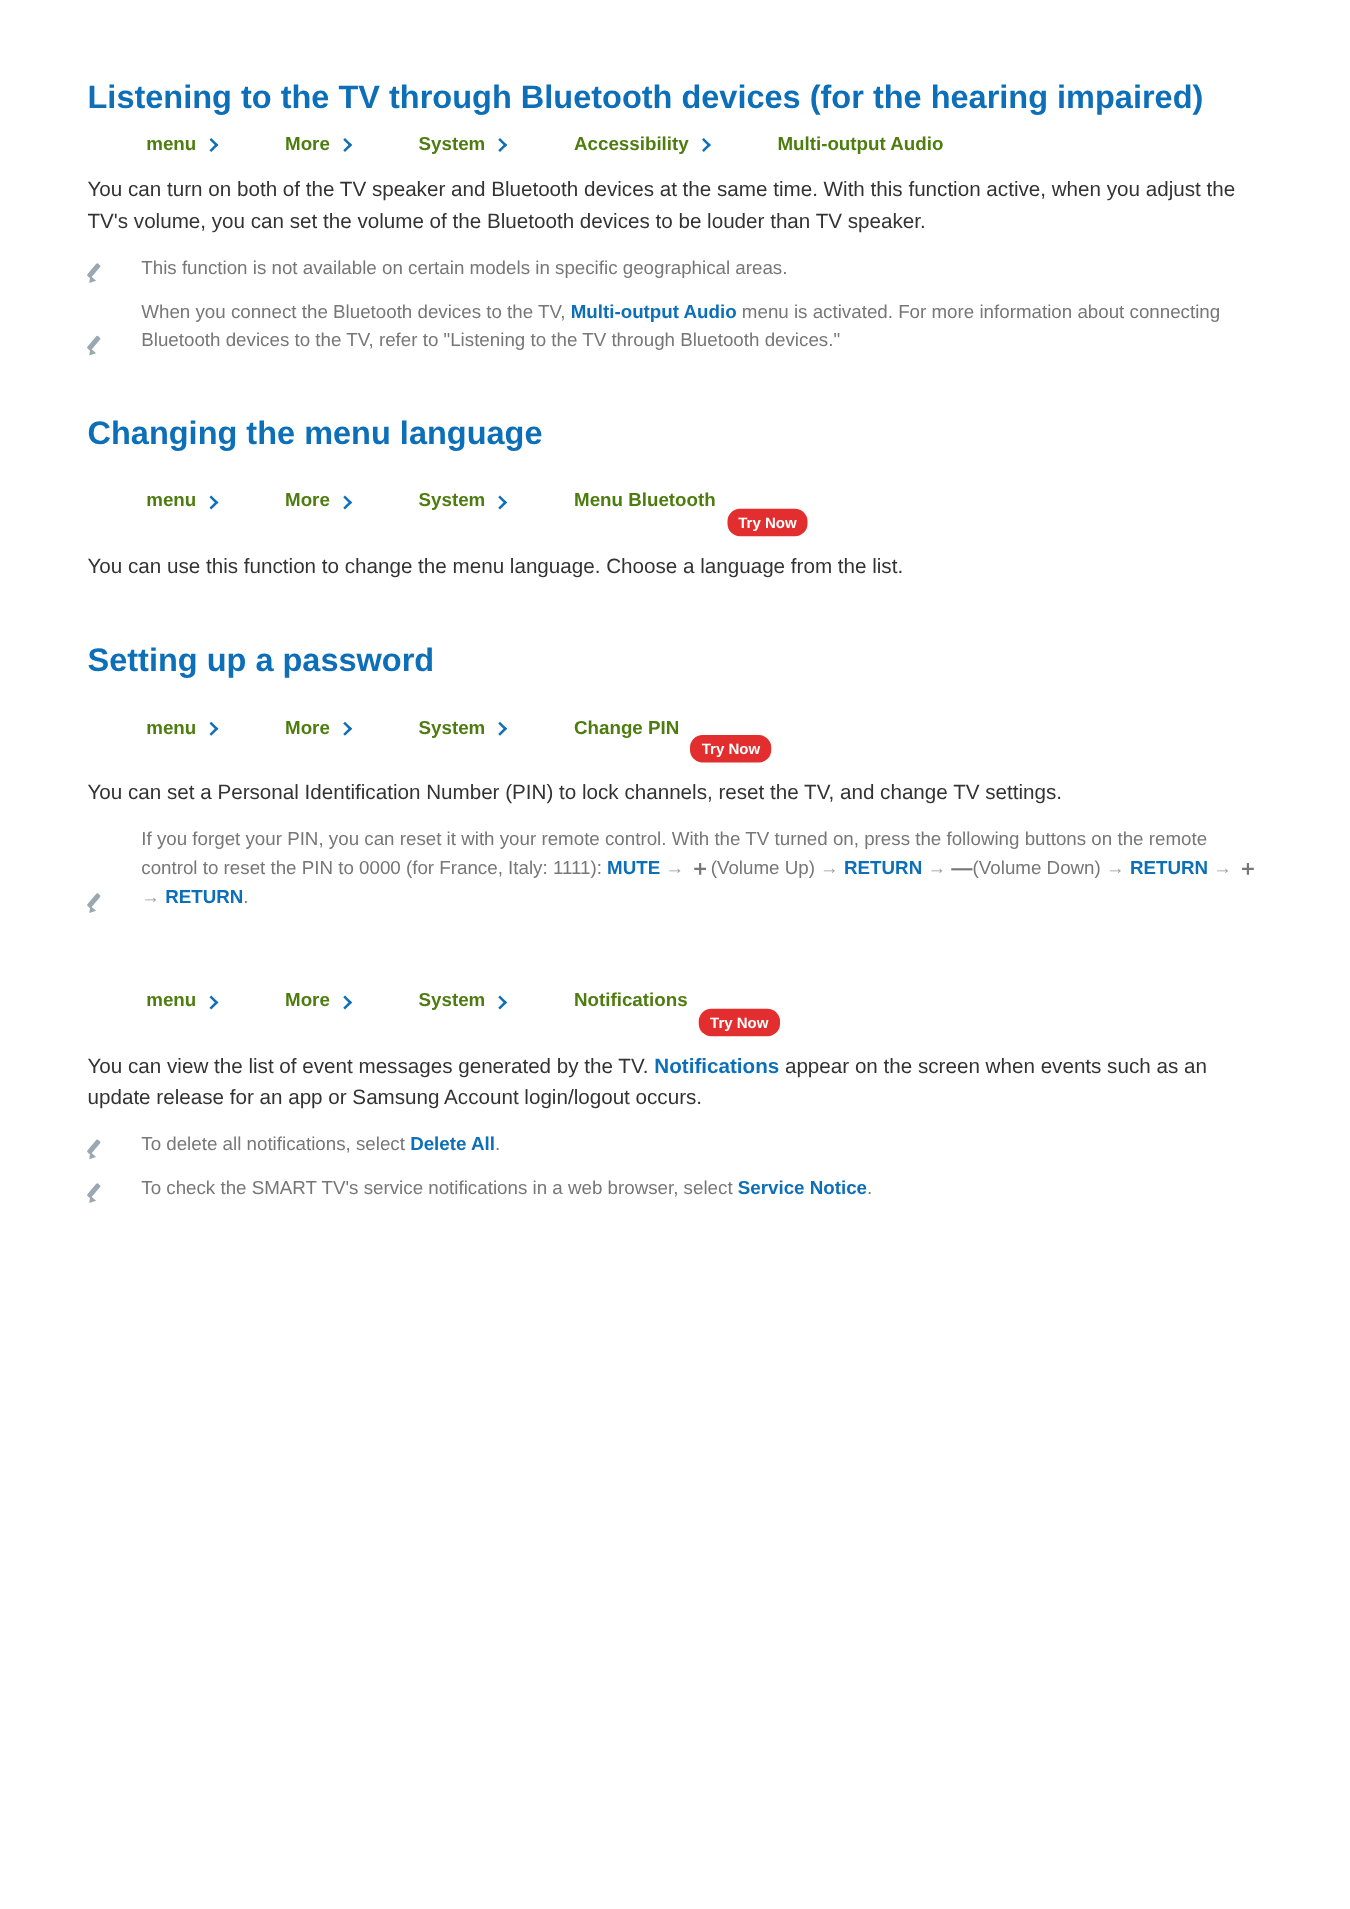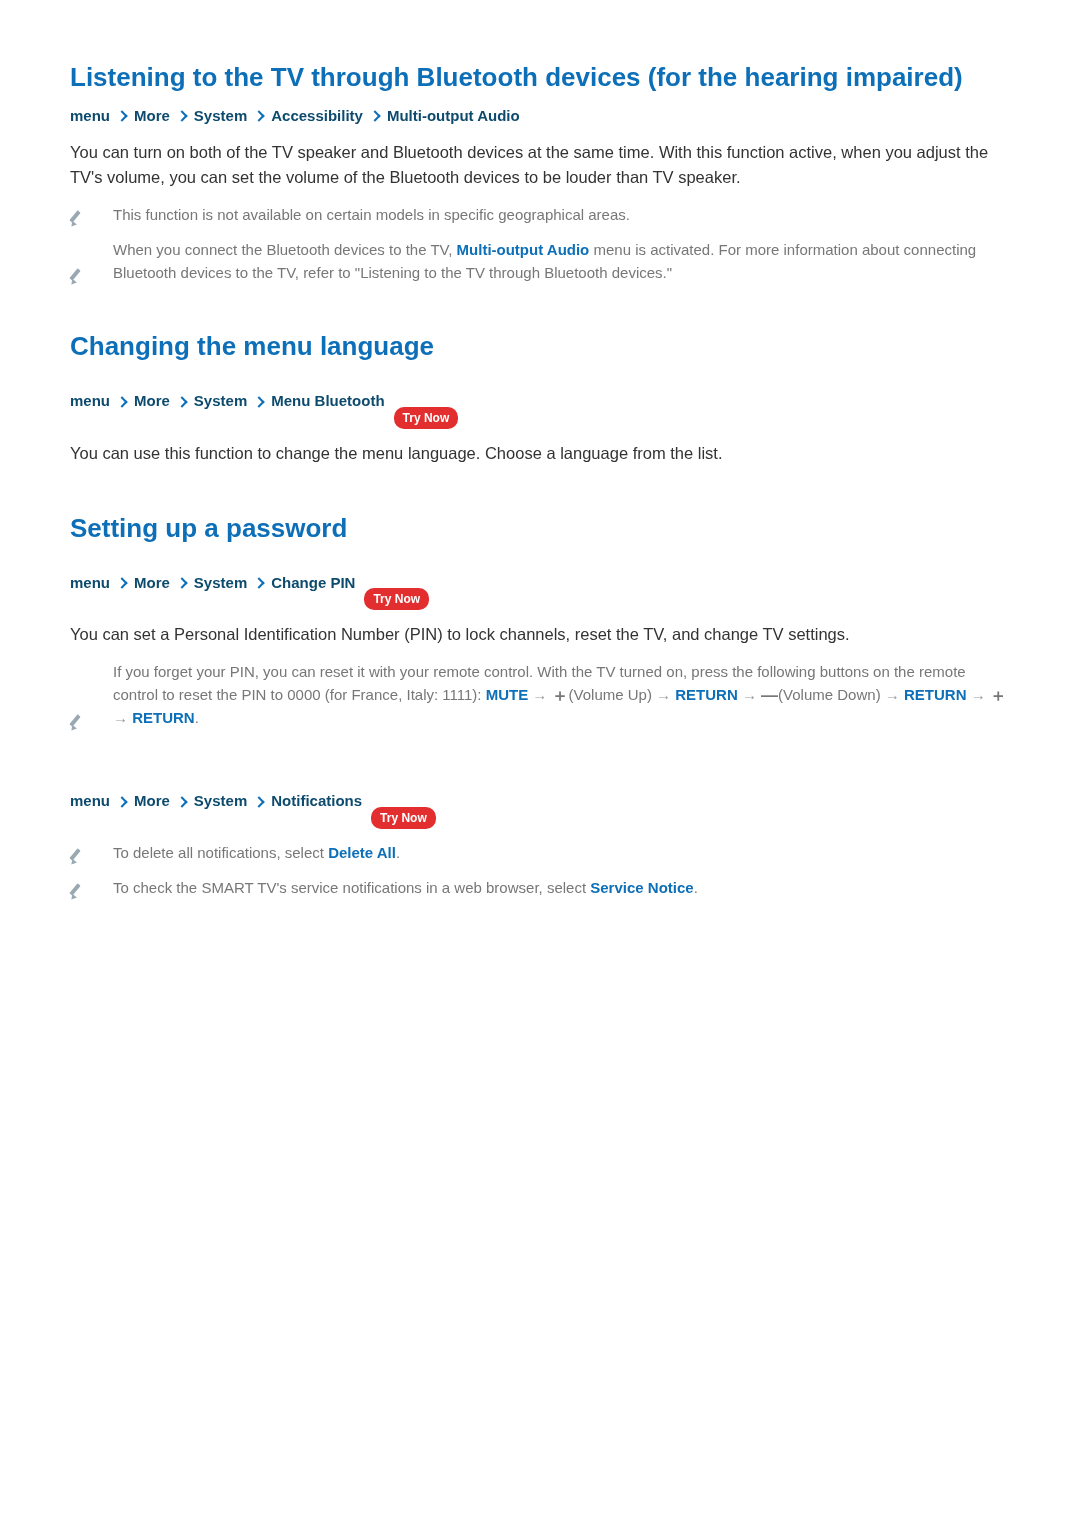--- a/index.html
+++ b/index.html
@@ -28,21 +28,22 @@
     font-size: 15px;
     color: #0d6fb8;
     font-weight: 600;
     margin-bottom: 12px;
     display: flex;
     align-items: center;
     flex-wrap: wrap;
     gap: 7px;
   }
   .breadcrumb .crumb {
-    color: #0c4a6e;
+    color: #4d7c0f;
+    margin-left: 47px;
   }
   .chev {
     display: inline-block;
     width: 8px;
     height: 8px;
     border-top: 2px solid #0d6fb8;
     border-right: 2px solid #0d6fb8;
     transform: rotate(45deg);
     margin: 0 1px;
   }
@@ -209,20 +210,23 @@
   <div class="breadcrumb">
     <span class="crumb">menu</span>
     <span class="chev"></span>
     <span class="crumb">More</span>
     <span class="chev"></span>
     <span class="crumb">System</span>
     <span class="chev"></span>
     <span class="crumb">Notifications</span>
     <span class="try-now">Try Now</span>
   </div>
+  <p class="body-text">
+    <span>You can view the list of event messages generated by the TV. </span><span style="color:#0d6fb8;font-weight:600">Notifications</span><span> appear on the screen when events such as an update release for an app or Samsung Account login/logout occurs.</span>
+  </p>
   <ul class="note-list">
     <li class="note-item">
       <span class="pencil"></span>
       <span class="content">
         <span>To delete all notifications, select </span><span class="kw">Delete All</span><span>.</span>
       </span>
     </li>
     <li class="note-item">
       <span class="pencil"></span>
       <span class="content">

